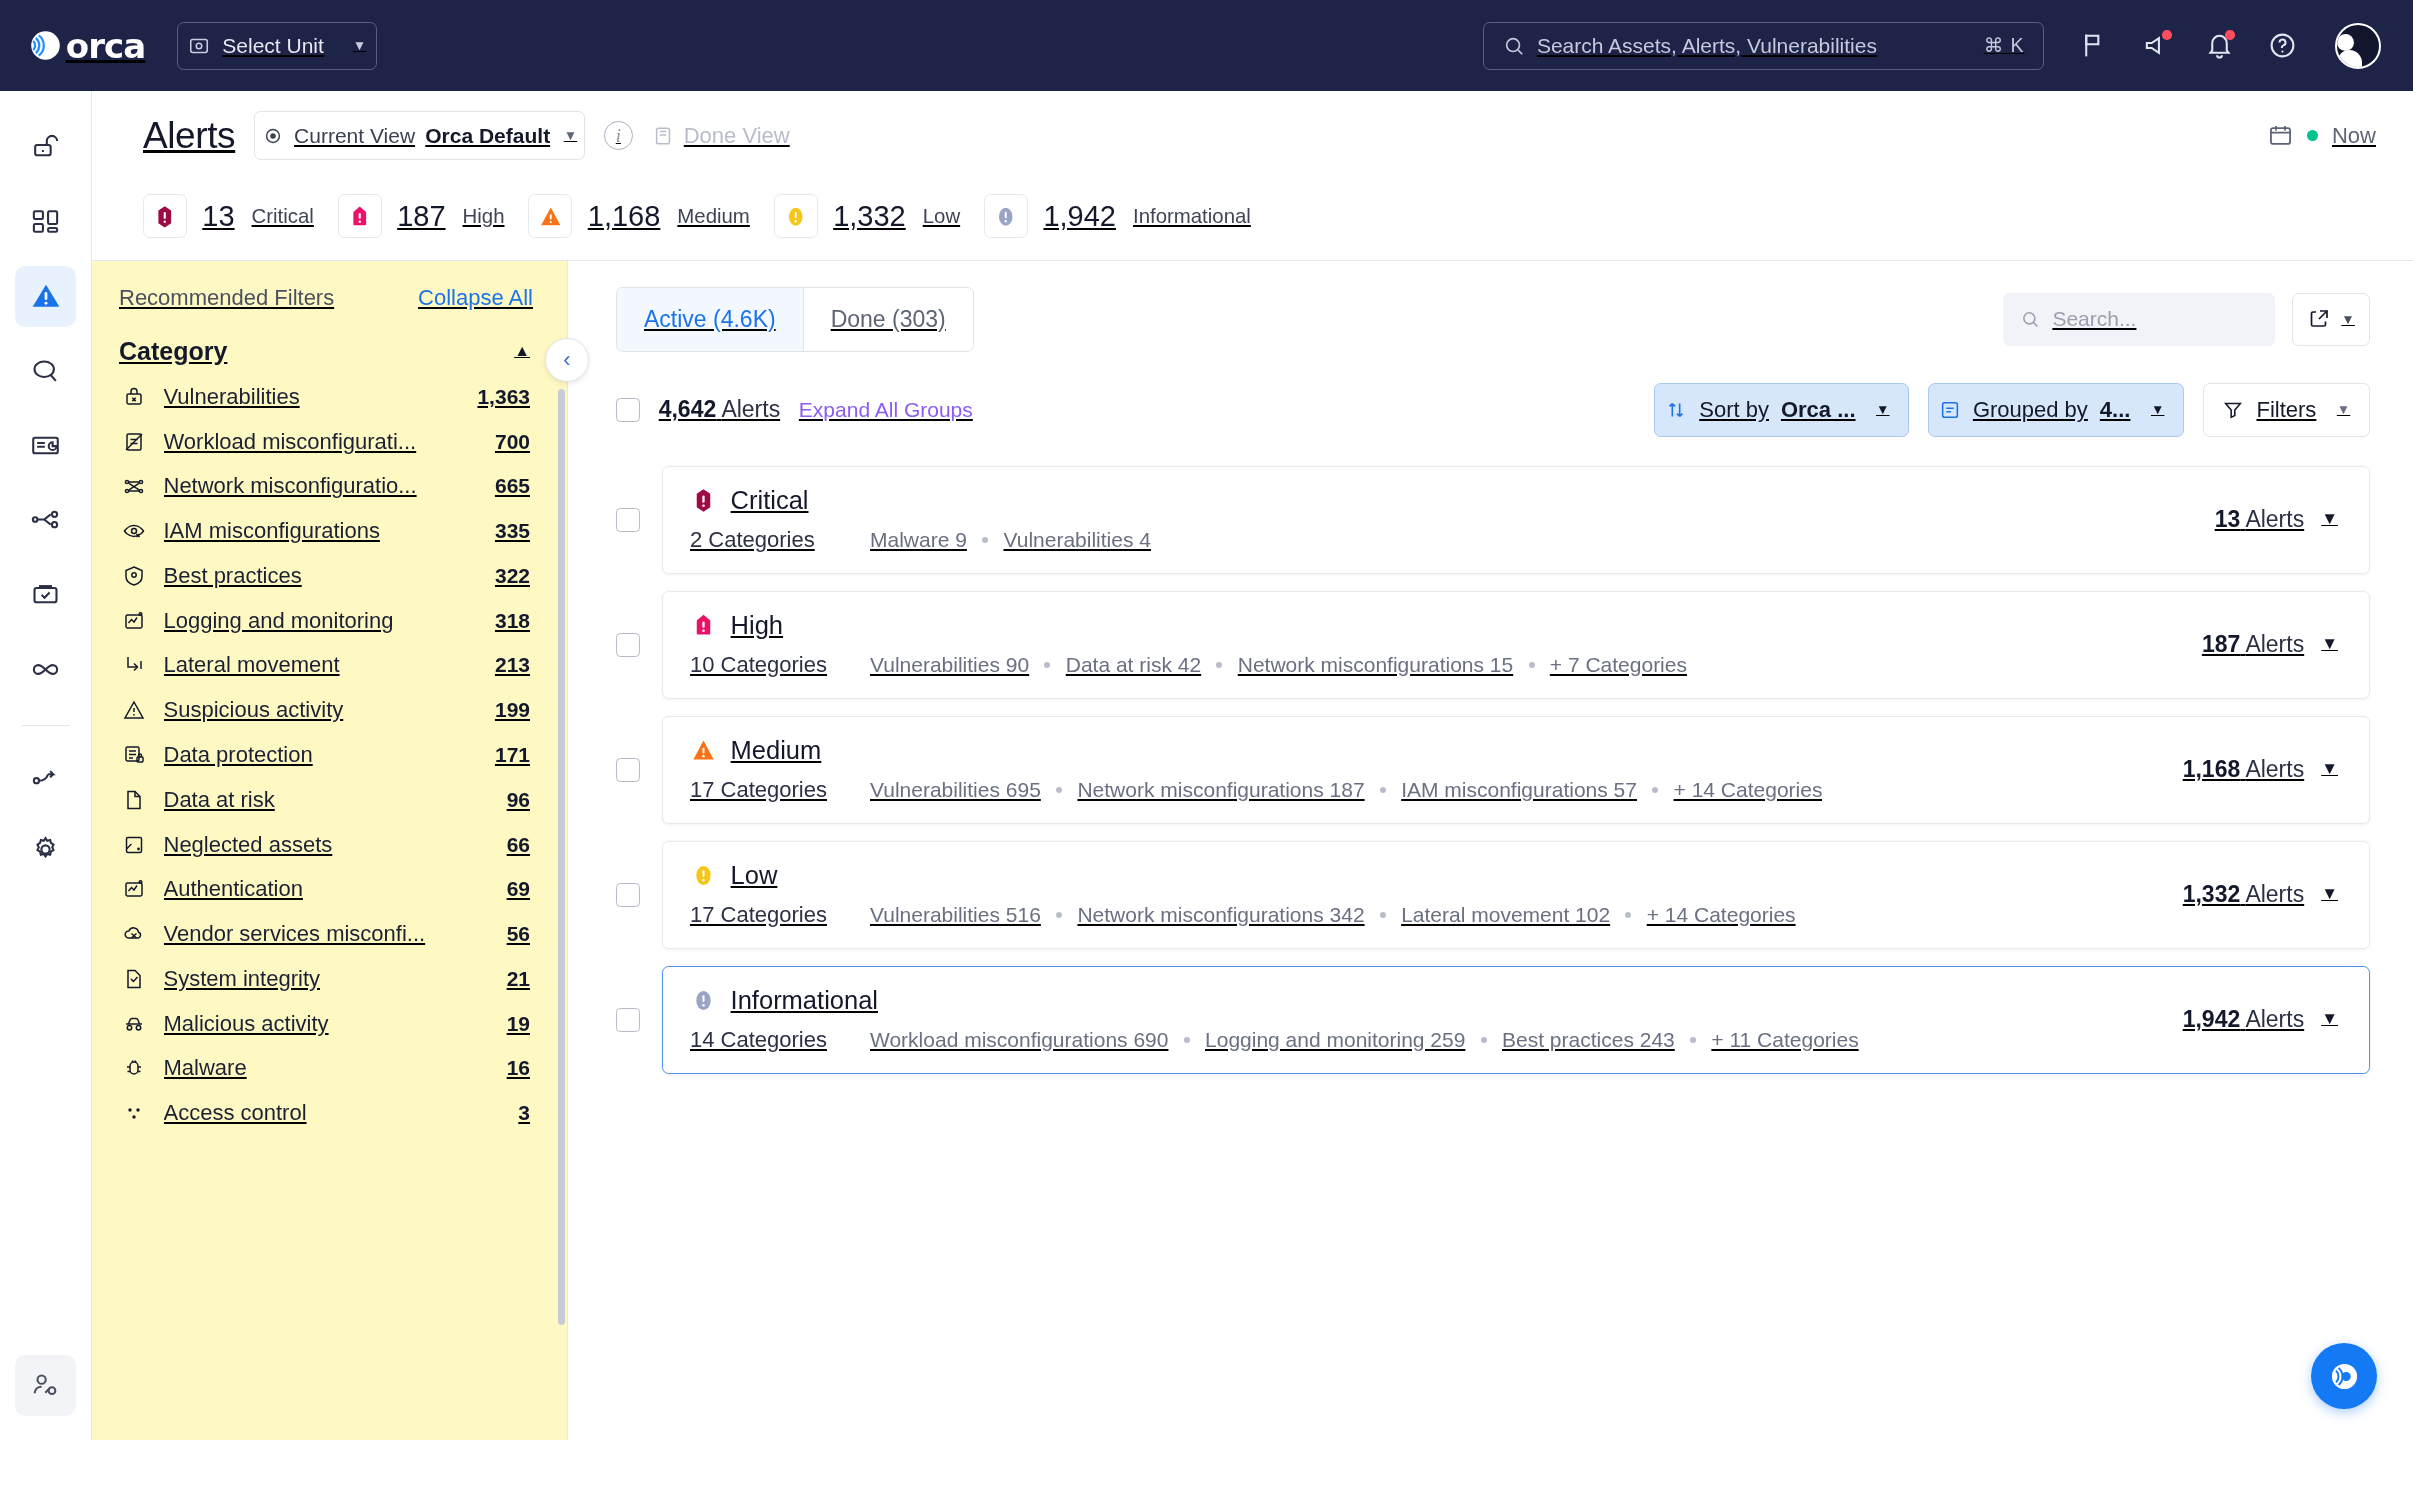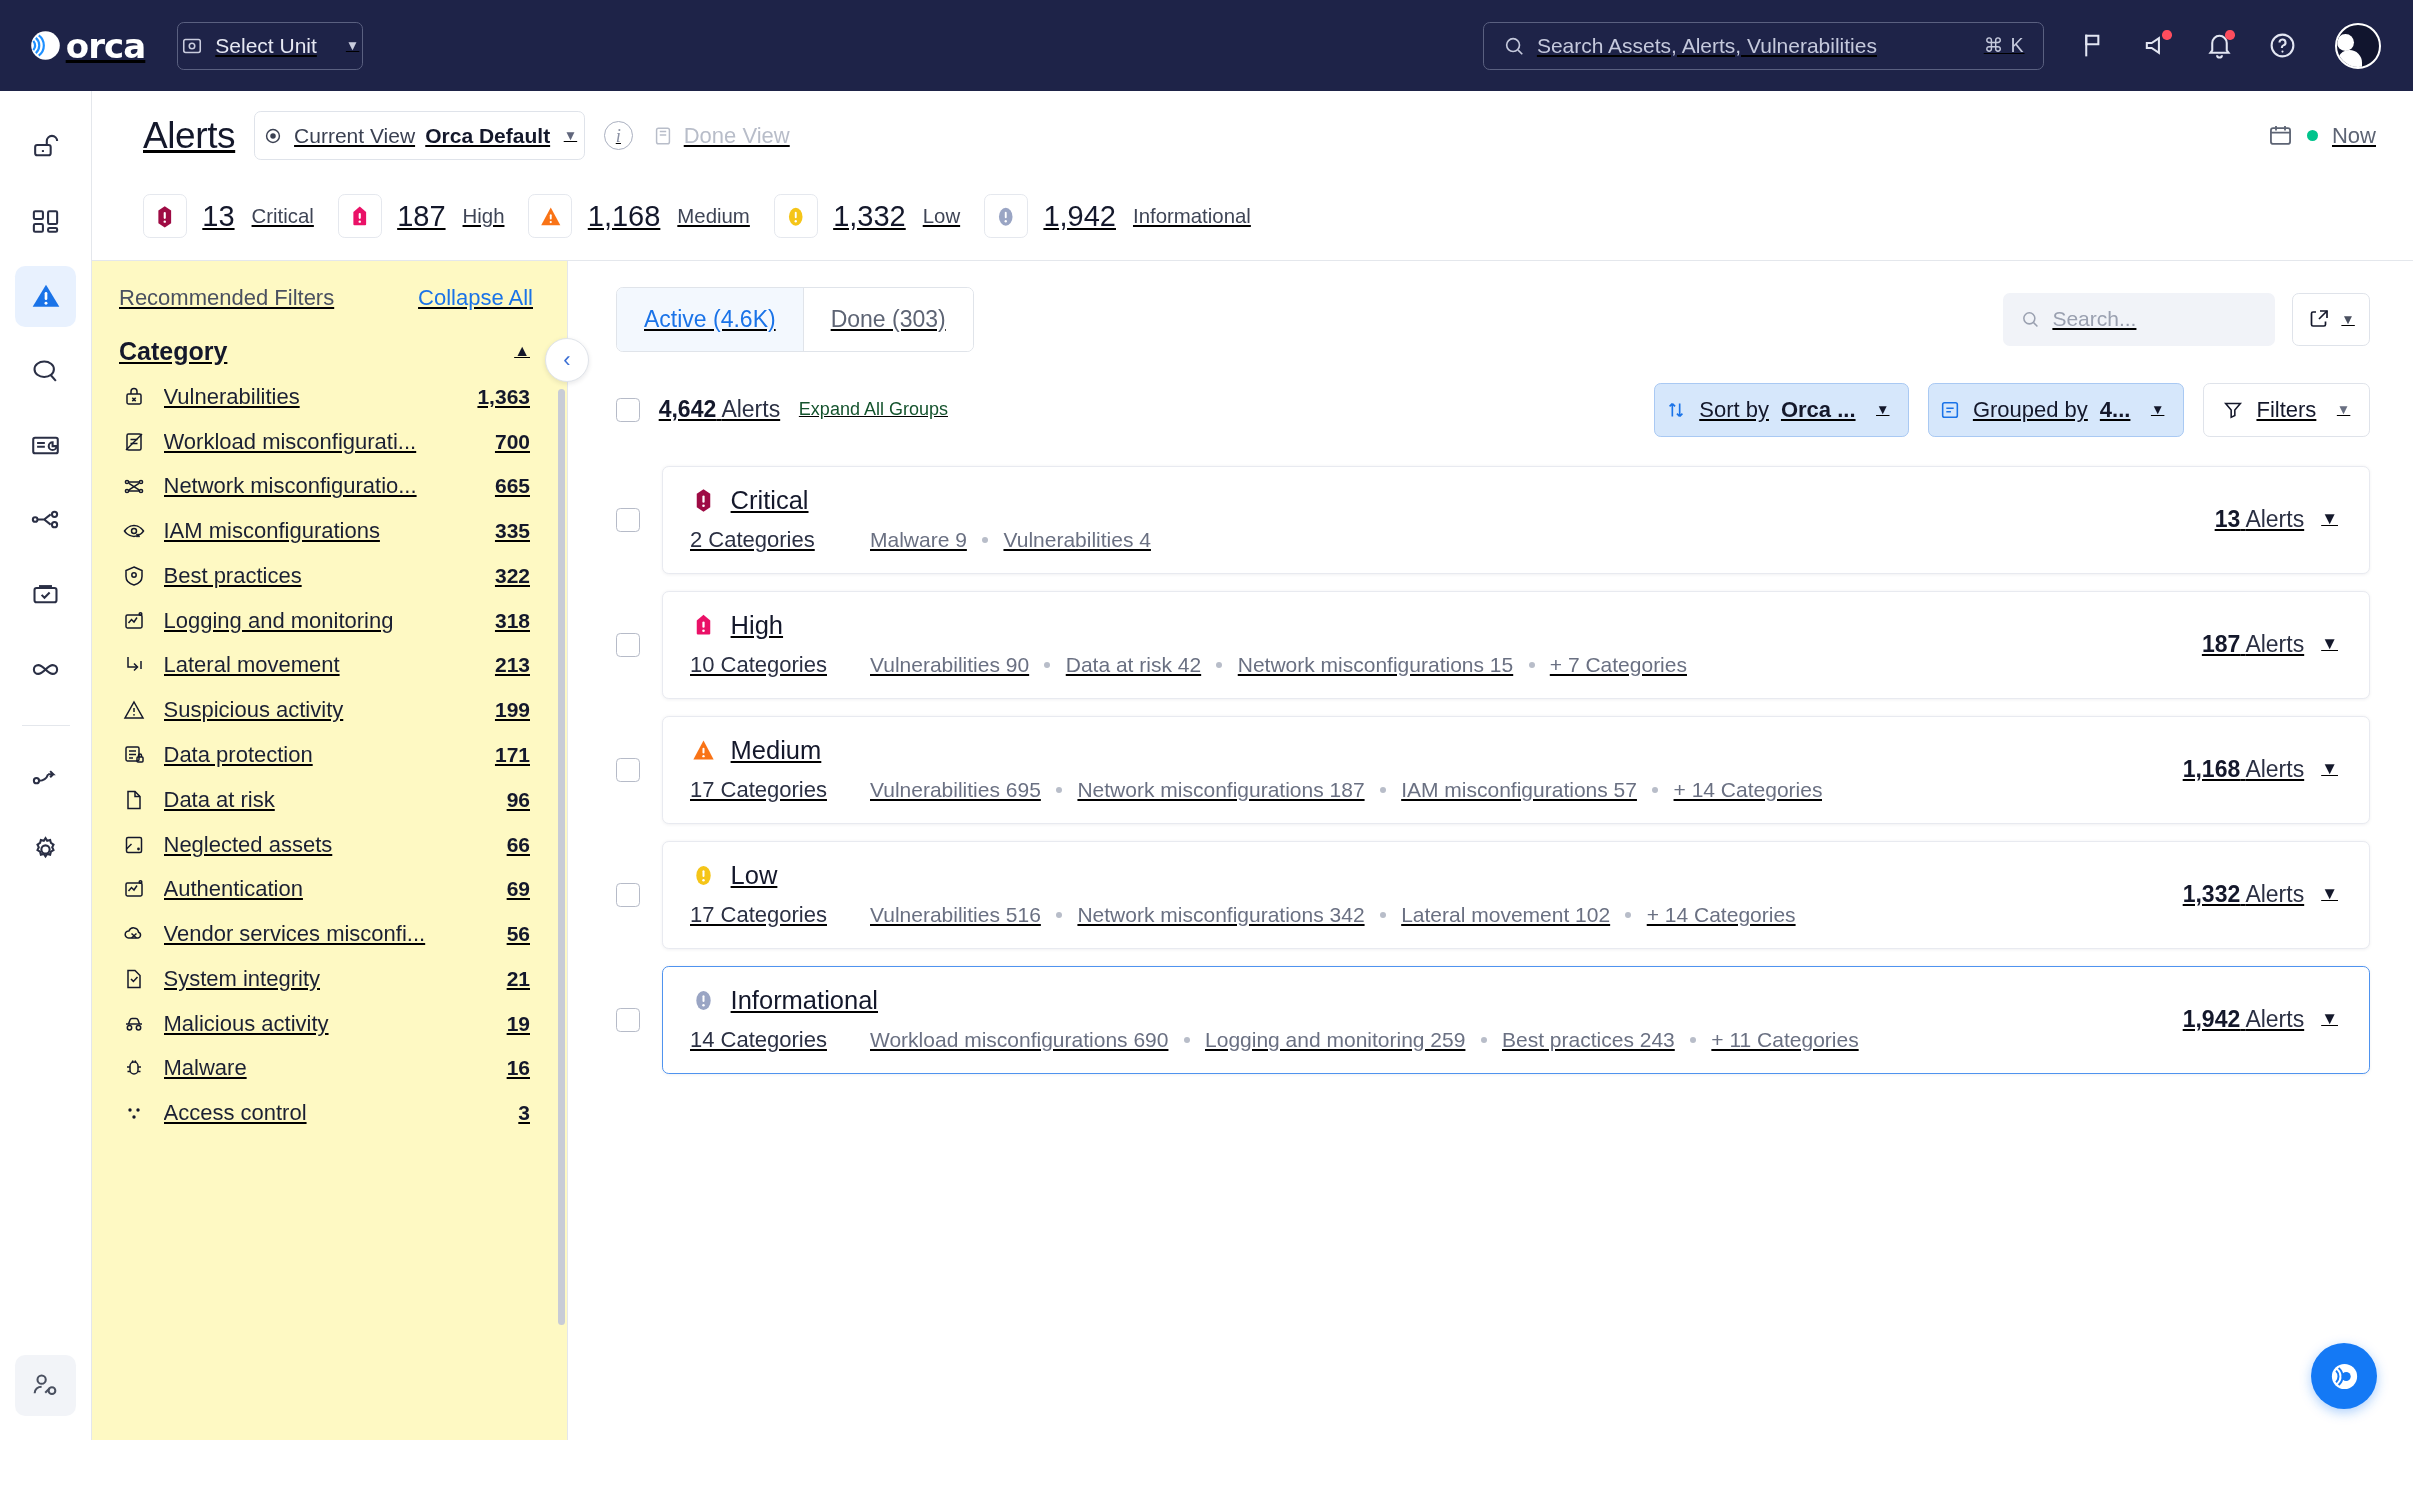--- a/index.html
+++ b/index.html
@@ -18,21 +18,21 @@
   }
   .logo { display: flex; align-items: center; margin-right: 32px; }
   .logo-mark { width: 37px; height: 37px; position: relative; margin-right: 1.7px; }
   .logo-text {
     color: #fff; font-size: 34px; font-weight: 700; letter-spacing: -0.9px;
     font-family: "DejaVu Sans", sans-serif;
   }
   .unit-select {
     display: flex; align-items: center; gap: 12px;
     border: 0.9px solid #5a6080; border-radius: 6.8px;
-    height: 48px; padding: 0 3px; color: #e6e8f2; font-size: 21px;
+    height: 48px; padding: 0 10px; color: #e6e8f2; font-size: 21px;
     cursor: pointer;
   }
   .unit-select .caret { font-size: 13.6px; margin-left: 17px; color:#c9ccdd; }
   .topbar-spacer { flex: 1; }
   .global-search {
     width: 561px; height: 48px; border: 0.9px solid #5a6080; border-radius: 6.8px;
     display: flex; align-items: center; padding: 0 18.7px; gap: 12px;
     color: #c5c9dc; font-size: 21px; cursor: text;
   }
   .global-search .kbd { margin-left: auto; font-size: 19.6px; color:#c5c9dc; letter-spacing: 0.9px;}
@@ -166,21 +166,21 @@
   }
   .export-btn .caret { font-size: 13.6px; color: #4a5060; }
 
   .alerts-subbar { display: flex; align-items: center; margin-top: 31px; }
   .cbx {
     width: 24px; height: 24px; border: 1.7px solid #b6bbc8; border-radius: 4.3px;
     background: #fff; cursor: pointer; flex: 0 0 24px;
   }
   .alerts-count { font-size: 23px; color: #2b3043; margin-left: 18.7px; }
   .alerts-count b { font-weight: 700; color: #14182b; }
-  .expand-link { font-size: 18px; color: #14532d; margin-left: 18.7px; cursor: pointer; }
+  .expand-link { font-size: 21px; color: #8b5cf6; margin-left: 18.7px; cursor: pointer; }
   .pill-btns { margin-left: auto; display: flex; align-items: center; gap: 18.7px; }
   .pill {
     height: 54px; border-radius: 6.8px; display: flex; align-items: center; gap: 12px;
     padding: 0 18.7px; font-size: 22px; cursor: pointer; white-space: nowrap;
   }
   .pill.blue { background: #d6e7fb; border: 0.9px solid #a9c9f3; color: #14182b; padding-left: 10px; }
   .pill.blue b { font-weight: 700; }
   .pill.plain { background: #fff; border: 0.9px solid #dfe3ea; color: #14182b; }
   .pill .caret { font-size: 13.6px; color: #14182b; margin-left: 8.5px; }
   .pill .caret.grey { color: #6a7082; }

